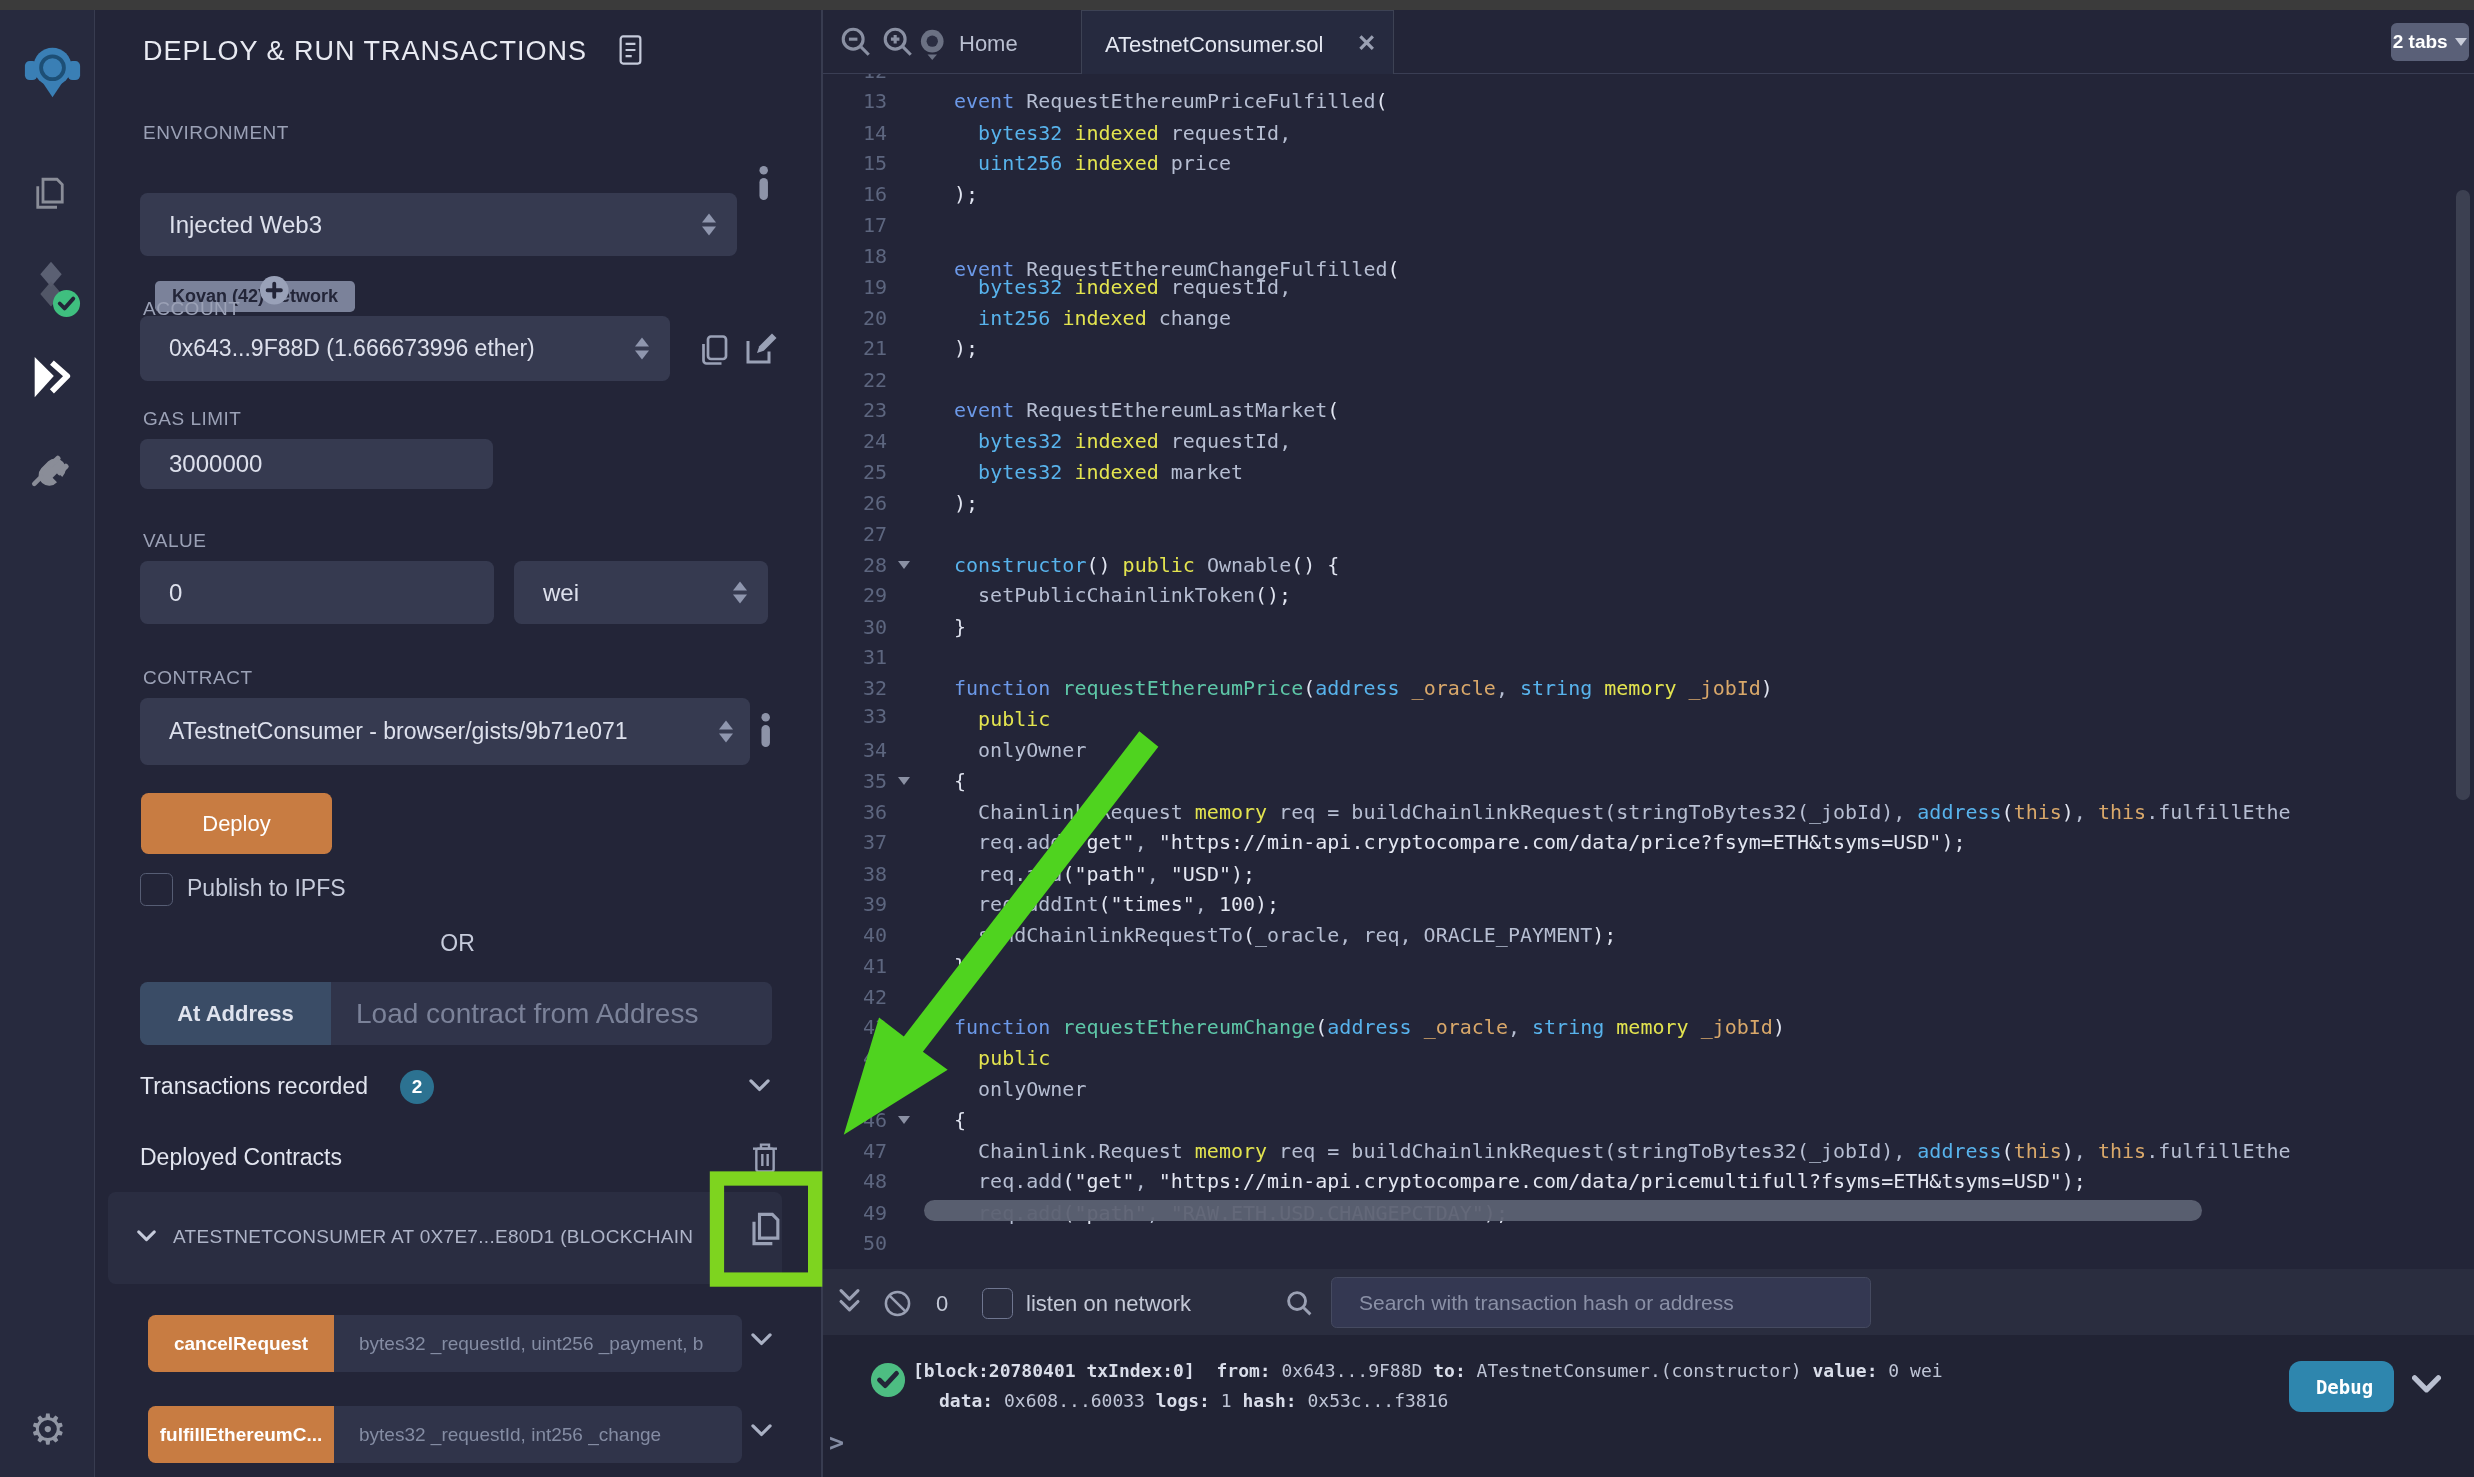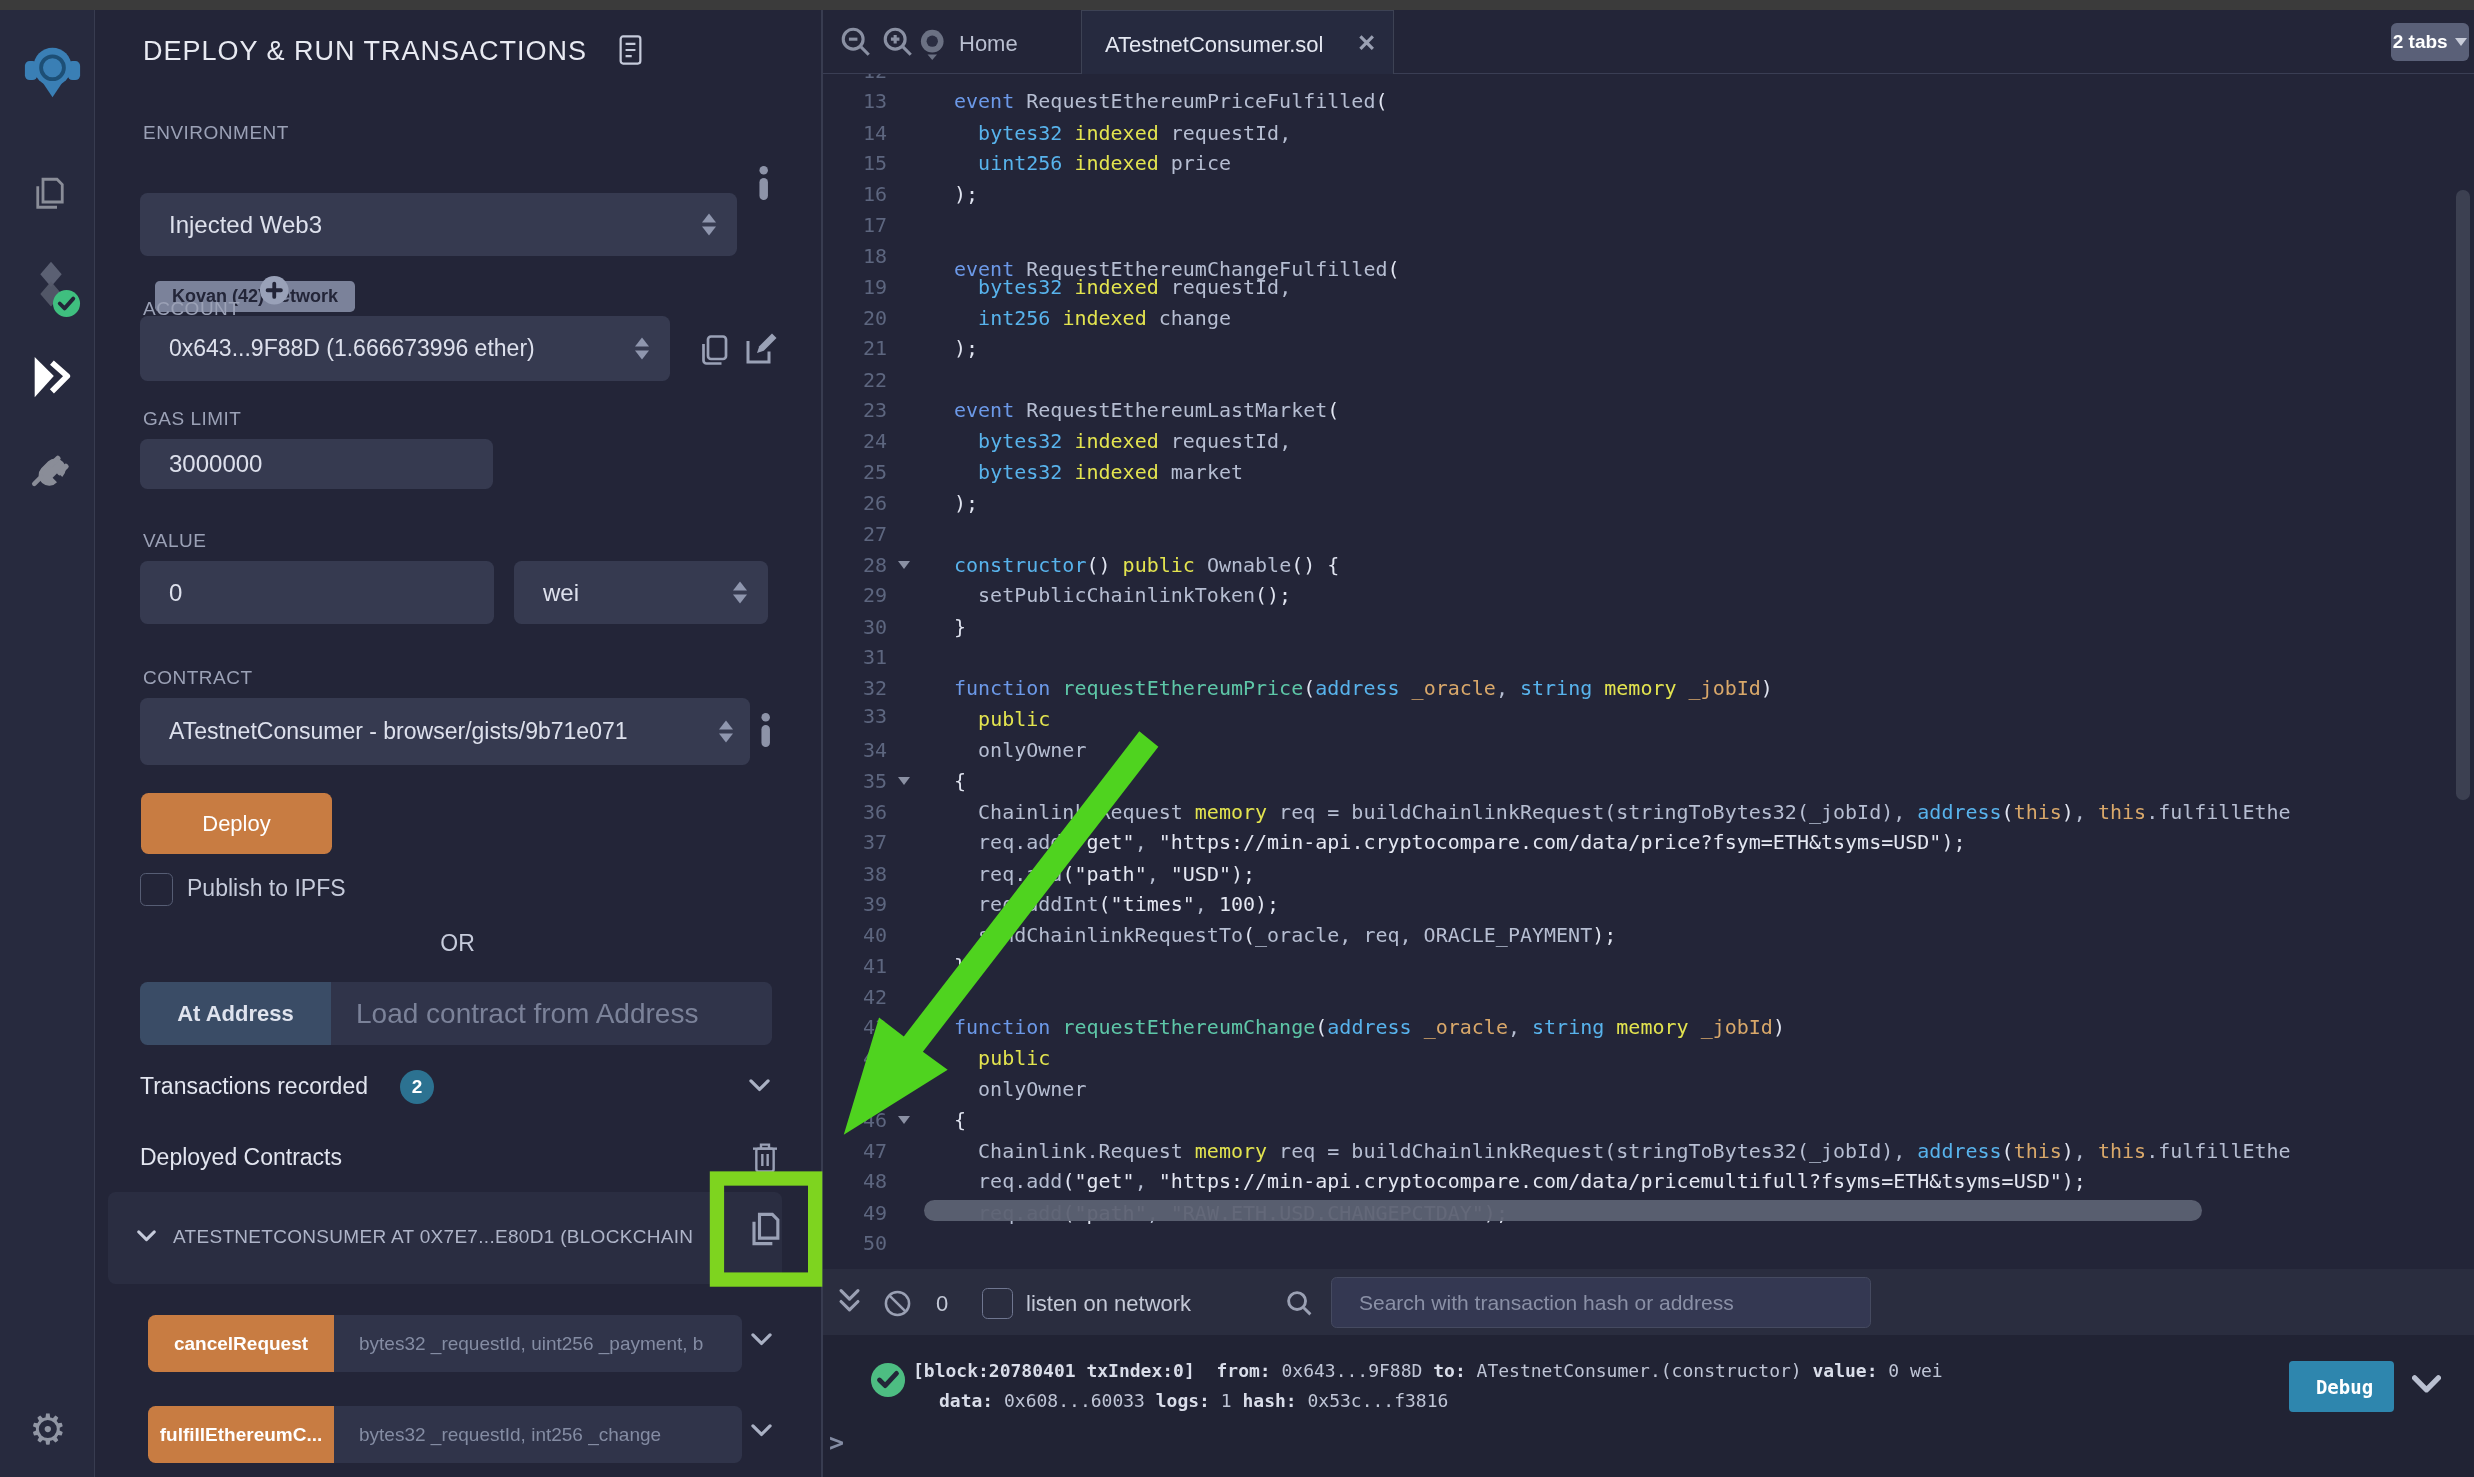--- a/index.html
+++ b/index.html
@@ -50,21 +50,21 @@
   .c-f{color:#5ec7a8;} .c-s{color:#e4e7f2;} .c-d{color:#b6bed2;} .c-w{color:#e0e4f0;}
   .hscroll{left:101px;top:1126px;width:1278px;height:21px;background:#5c6172;border-radius:10.5px;opacity:.95;}
   .vscroll{left:1633px;top:116px;width:14.3px;height:610px;background:#5c6172;border-radius:6.7px;opacity:.45;}
   
   .termbar{left:823px;top:1269px;width:1652px;height:66px;background:#2a2d3f;border-bottom:1px solid #383c50;}
   .termtxt{color:#c3c8d6;font-size:22px;}
   .searchbox{background:#343852;border:1px solid #454a60;border-radius:5.7px;display:flex;align-items:center;
              padding-left:27px;color:#8a90a6;font-size:21px;box-sizing:border-box;}
   .logline{position:absolute;font:18px/29px "DejaVu Sans Mono",monospace;white-space:pre;}
   .lb{font-weight:bold;color:#d9dde9;} .lnm{color:#bfc5d6;}
-  .debugbtn{background:#2e86ae;border:none;border-radius:4px;color:#fff;
+  .debugbtn{background:#2e86ae;border:none;border-radius:12px;color:#fff;
             font:bold 19px "DejaVu Sans Mono",monospace;display:flex;align-items:center;justify-content:center;padding-left:12px;}
   .prompt{font:bold 25px "DejaVu Sans Mono",monospace;color:#848ca3;}
   .icon{color:#9aa1b6;}
   svg{display:block;}
 </style>
 </head>
 <body>
 
 <div id="app">
 

